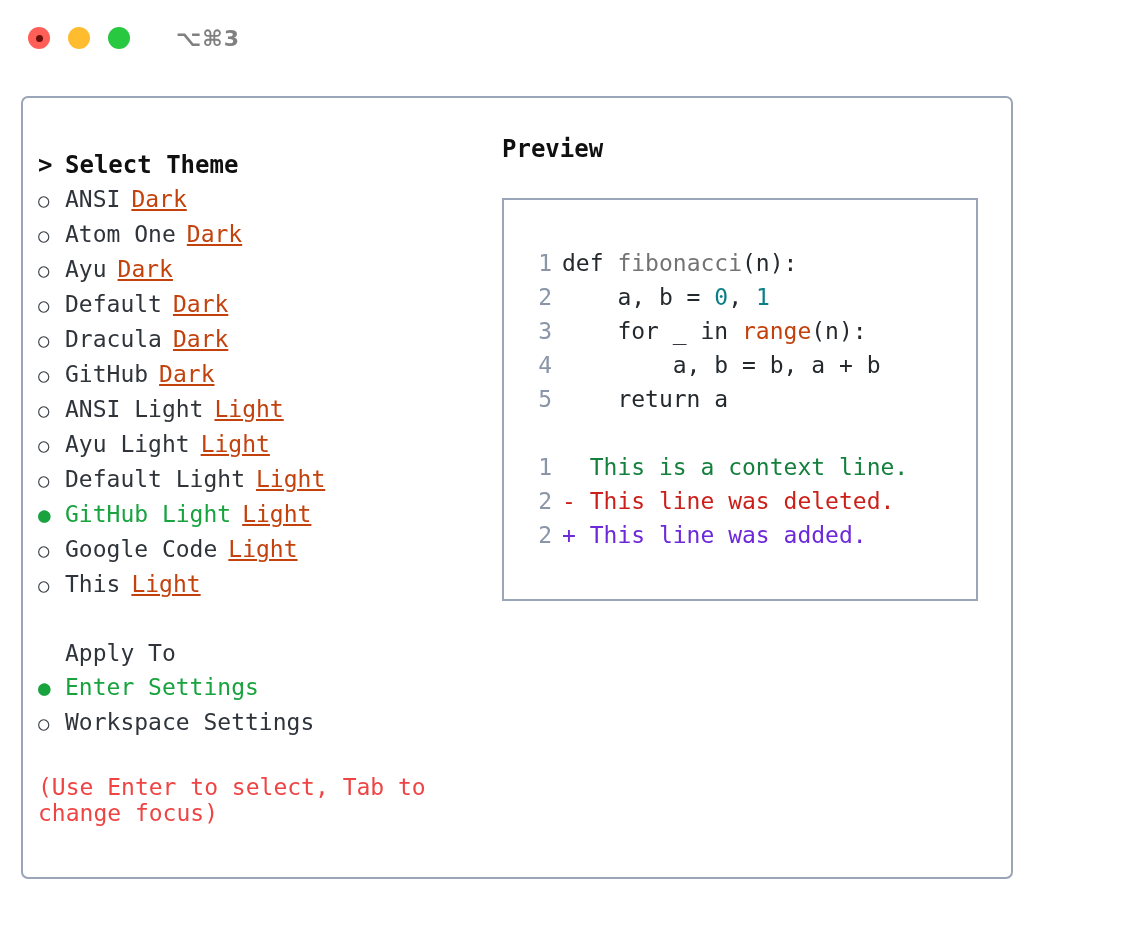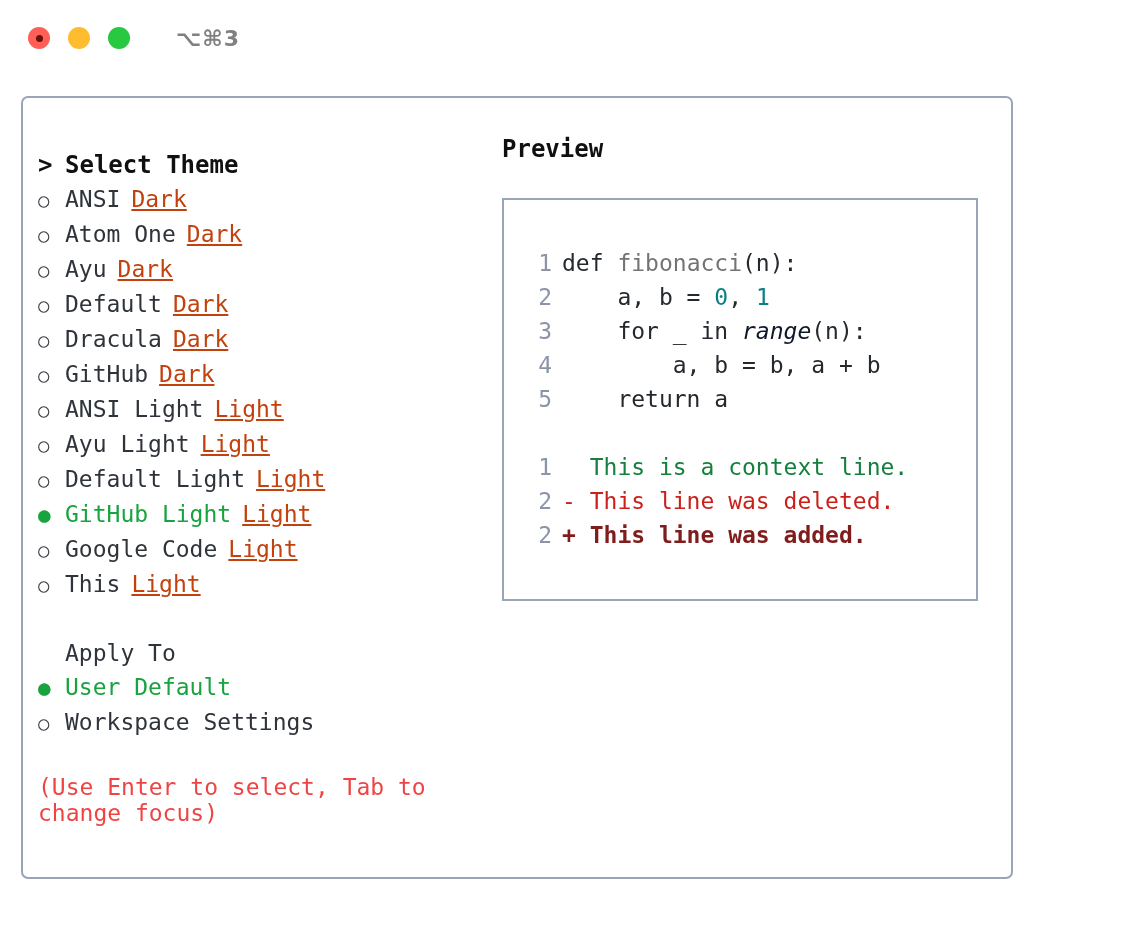--- a/index.html
+++ b/index.html
@@ -201,25 +201,25 @@
     color: #8a95a8;
   }
   .ltext {
     padding-left: 10px;
     color: #24292e;
   }
   .gap-line { height: 34px; }
 
   .tok-fn   { color: #737373; }
   .tok-num  { color: #0b7f87; }
-  .tok-call { color: #0f172a; font-style: italic; }
+  .tok-call { color: #c2410c; }
 
   .diff-ctx { color: #15803d; }
   .diff-del { color: #cc1f1a; }
-  .diff-add { color: #7f1d1d; font-weight: bold; }
+  .diff-add { color: #6d28d9; }
 </style>
 </head>
 <body>
 
 <div class="window">
 
   <div class="titlebar">
     <div class="lights">
       <span class="light red"></span>
       <span class="light yellow"></span>
@@ -254,21 +254,21 @@
           </div>
 
         <div class="spacer-line"></div>
 
         <div class="section-head">
           <span class="bullet">○</span>
           <span>Apply To</span>
         </div>
 
         <div id="apply-list">
-            <div class="row selected"><span class="bullet on">●</span><span class="row-label">User Default</span></div>
+            <div class="row selected"><span class="bullet on">●</span><span class="row-label">Enter Settings</span></div>
             <div class="row"><span class="bullet">○</span><span class="row-label">Workspace Settings</span></div>
           </div>
 
         <div class="hint">(Use Enter to select, Tab to change focus)</div>
       </div>
 
       <div class="right-col">
         <div class="preview-title">Preview</div>
 
         <div class="preview-box">

